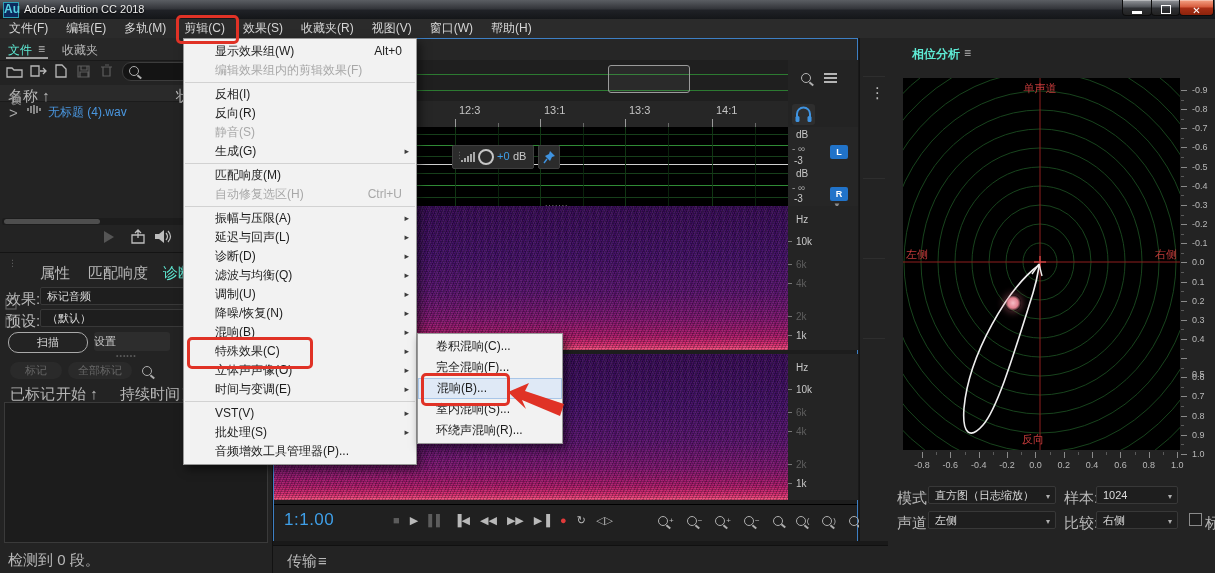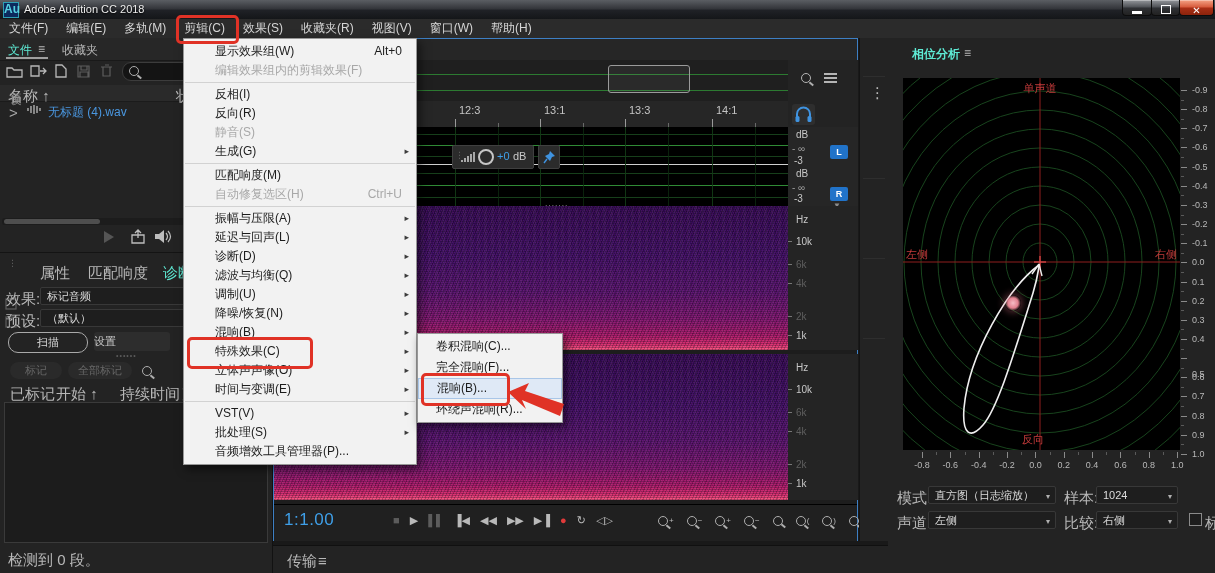--- a/index.html
+++ b/index.html
@@ -562,20 +562,21 @@
     <div class="menu-row"><span>时间与变调(E)</span><span class="menu-arrow">▸</span></div>
     <div class="menu-sep"></div>
     <div class="menu-row"><span>VST(V)</span><span class="menu-arrow">▸</span></div>
     <div class="menu-row"><span>批处理(S)</span><span class="menu-arrow">▸</span></div>
     <div class="menu-row"><span>音频增效工具管理器(P)...</span></div>
   </div>
 <div id="reverb-submenu">
     <div class="sub-row">卷积混响(C)...</div>
     <div class="sub-row">完全混响(F)...</div>
     <div class="sub-row hl">混响(B)...</div>
+    <div class="sub-row">室内混响(S)...</div>
     <div class="sub-row">环绕声混响(R)...</div>
   </div>
 
 <div class="anno-box" style="left:176px;top:15px;width:57px;height:23px"></div>
 <div class="anno-box" style="left:187px;top:337px;width:120px;height:26px"></div>
 <div class="anno-box" style="left:421px;top:373px;width:83px;height:27px"></div>
 <svg id="anno-arrow" width="60" height="38">
   <polygon points="2,11 23,2 19,10 58,23 54,35 16,19 20,28" fill="#e03226"></polygon>
 </svg>
 

